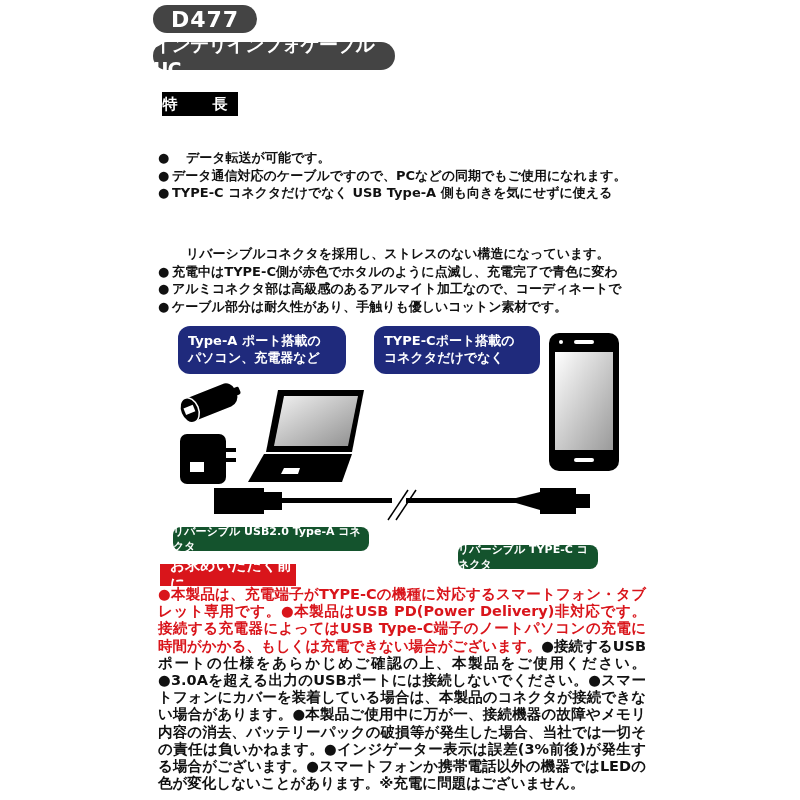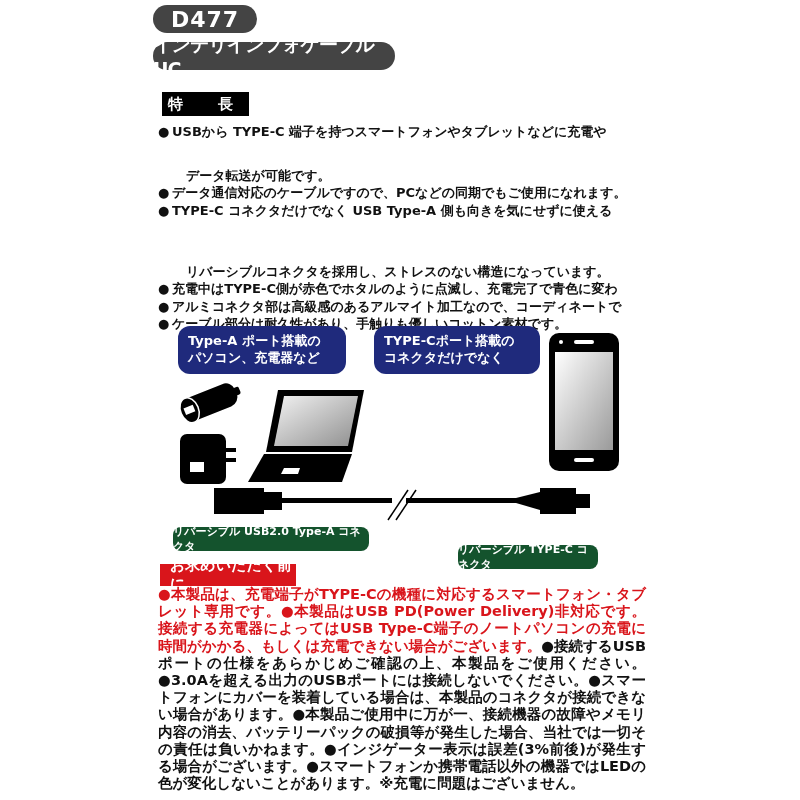--- a/index.html
+++ b/index.html
@@ -1,20 +1,20 @@
 <!DOCTYPE html>
 <html><head>
 <meta charset="utf-8">
 <style>
   html,body{margin:0;padding:0;background:#ffffff;}
   body{width:800px;height:800px;position:relative;overflow:hidden;font-family:"DejaVu Sans","Liberation Sans",sans-serif;color:#111;}
   .pill{position:absolute;background:#444444;color:#fff;border-radius:16px;font-weight:bold;display:flex;align-items:center;justify-content:center;}
   #code{left:153px;top:5px;width:104px;height:28px;font-size:22px;letter-spacing:1px;}
   #title{left:153px;top:42px;width:242px;height:28px;font-size:19px;letter-spacing:-1px;}
-  #feat-head{position:absolute;left:162px;top:92px;width:87px;height:24px;background:#000;color:#fff;font-size:15px;font-weight:bold;display:flex;align-items:center;justify-content:center;letter-spacing:10px;}
+  #feat-head{position:absolute;left:162px;top:92px;width:76px;height:24px;background:#000;color:#fff;font-size:15px;font-weight:bold;display:flex;align-items:center;justify-content:center;letter-spacing:10px;}
   .features{position:absolute;left:158px;top:123px;width:500px;font-size:13px;line-height:17.5px;font-weight:bold;}
   .features .item{position:relative;padding-left:14px;}
   .features .bullet{position:absolute;left:0;top:0;}
   .features .cont{padding-left:14px;margin-top:26px;}
   .bubble{position:absolute;background:#1f2a7c;color:#fff;font-size:13px;font-weight:bold;line-height:17px;border-radius:12px;padding:6px 10px;}
   #bubbleA{left:178px;top:326px;width:148px;height:36px;}
   #bubbleC{left:374px;top:326px;width:146px;height:36px;}
   .conn{position:absolute;background:#14532d;color:#fff;font-size:11px;font-weight:bold;border-radius:8px;display:flex;align-items:center;justify-content:center;height:24px;}
   #connA{left:173px;top:527px;width:196px;}
   #connC{left:458px;top:545px;width:140px;}
@@ -27,21 +27,20 @@
 <body>
 
 <div class="pill" id="code">D477</div>
 <div class="pill" id="title">インテリインフォケーブルUC</div>
 
 <div id="feat-head">特　長</div>
 
 <div class="features">
   <div class="item">
     <span class="bullet">●</span>
-    <div>USBから TYPE-C 端子を持つスマートフォンやタブレットなどに充電や</div>
     <div class="cont">データ転送が可能です。</div>
   </div>
   <div class="item">
     <span class="bullet">●</span>
     <div>データ通信対応のケーブルですので、PCなどの同期でもご使用になれます。</div>
   </div>
   <div class="item">
     <span class="bullet">●</span>
     <div>TYPE-C コネクタだけでなく USB Type-A 側も向きを気にせずに使える</div>
     <div style="height:17.5px"></div>

